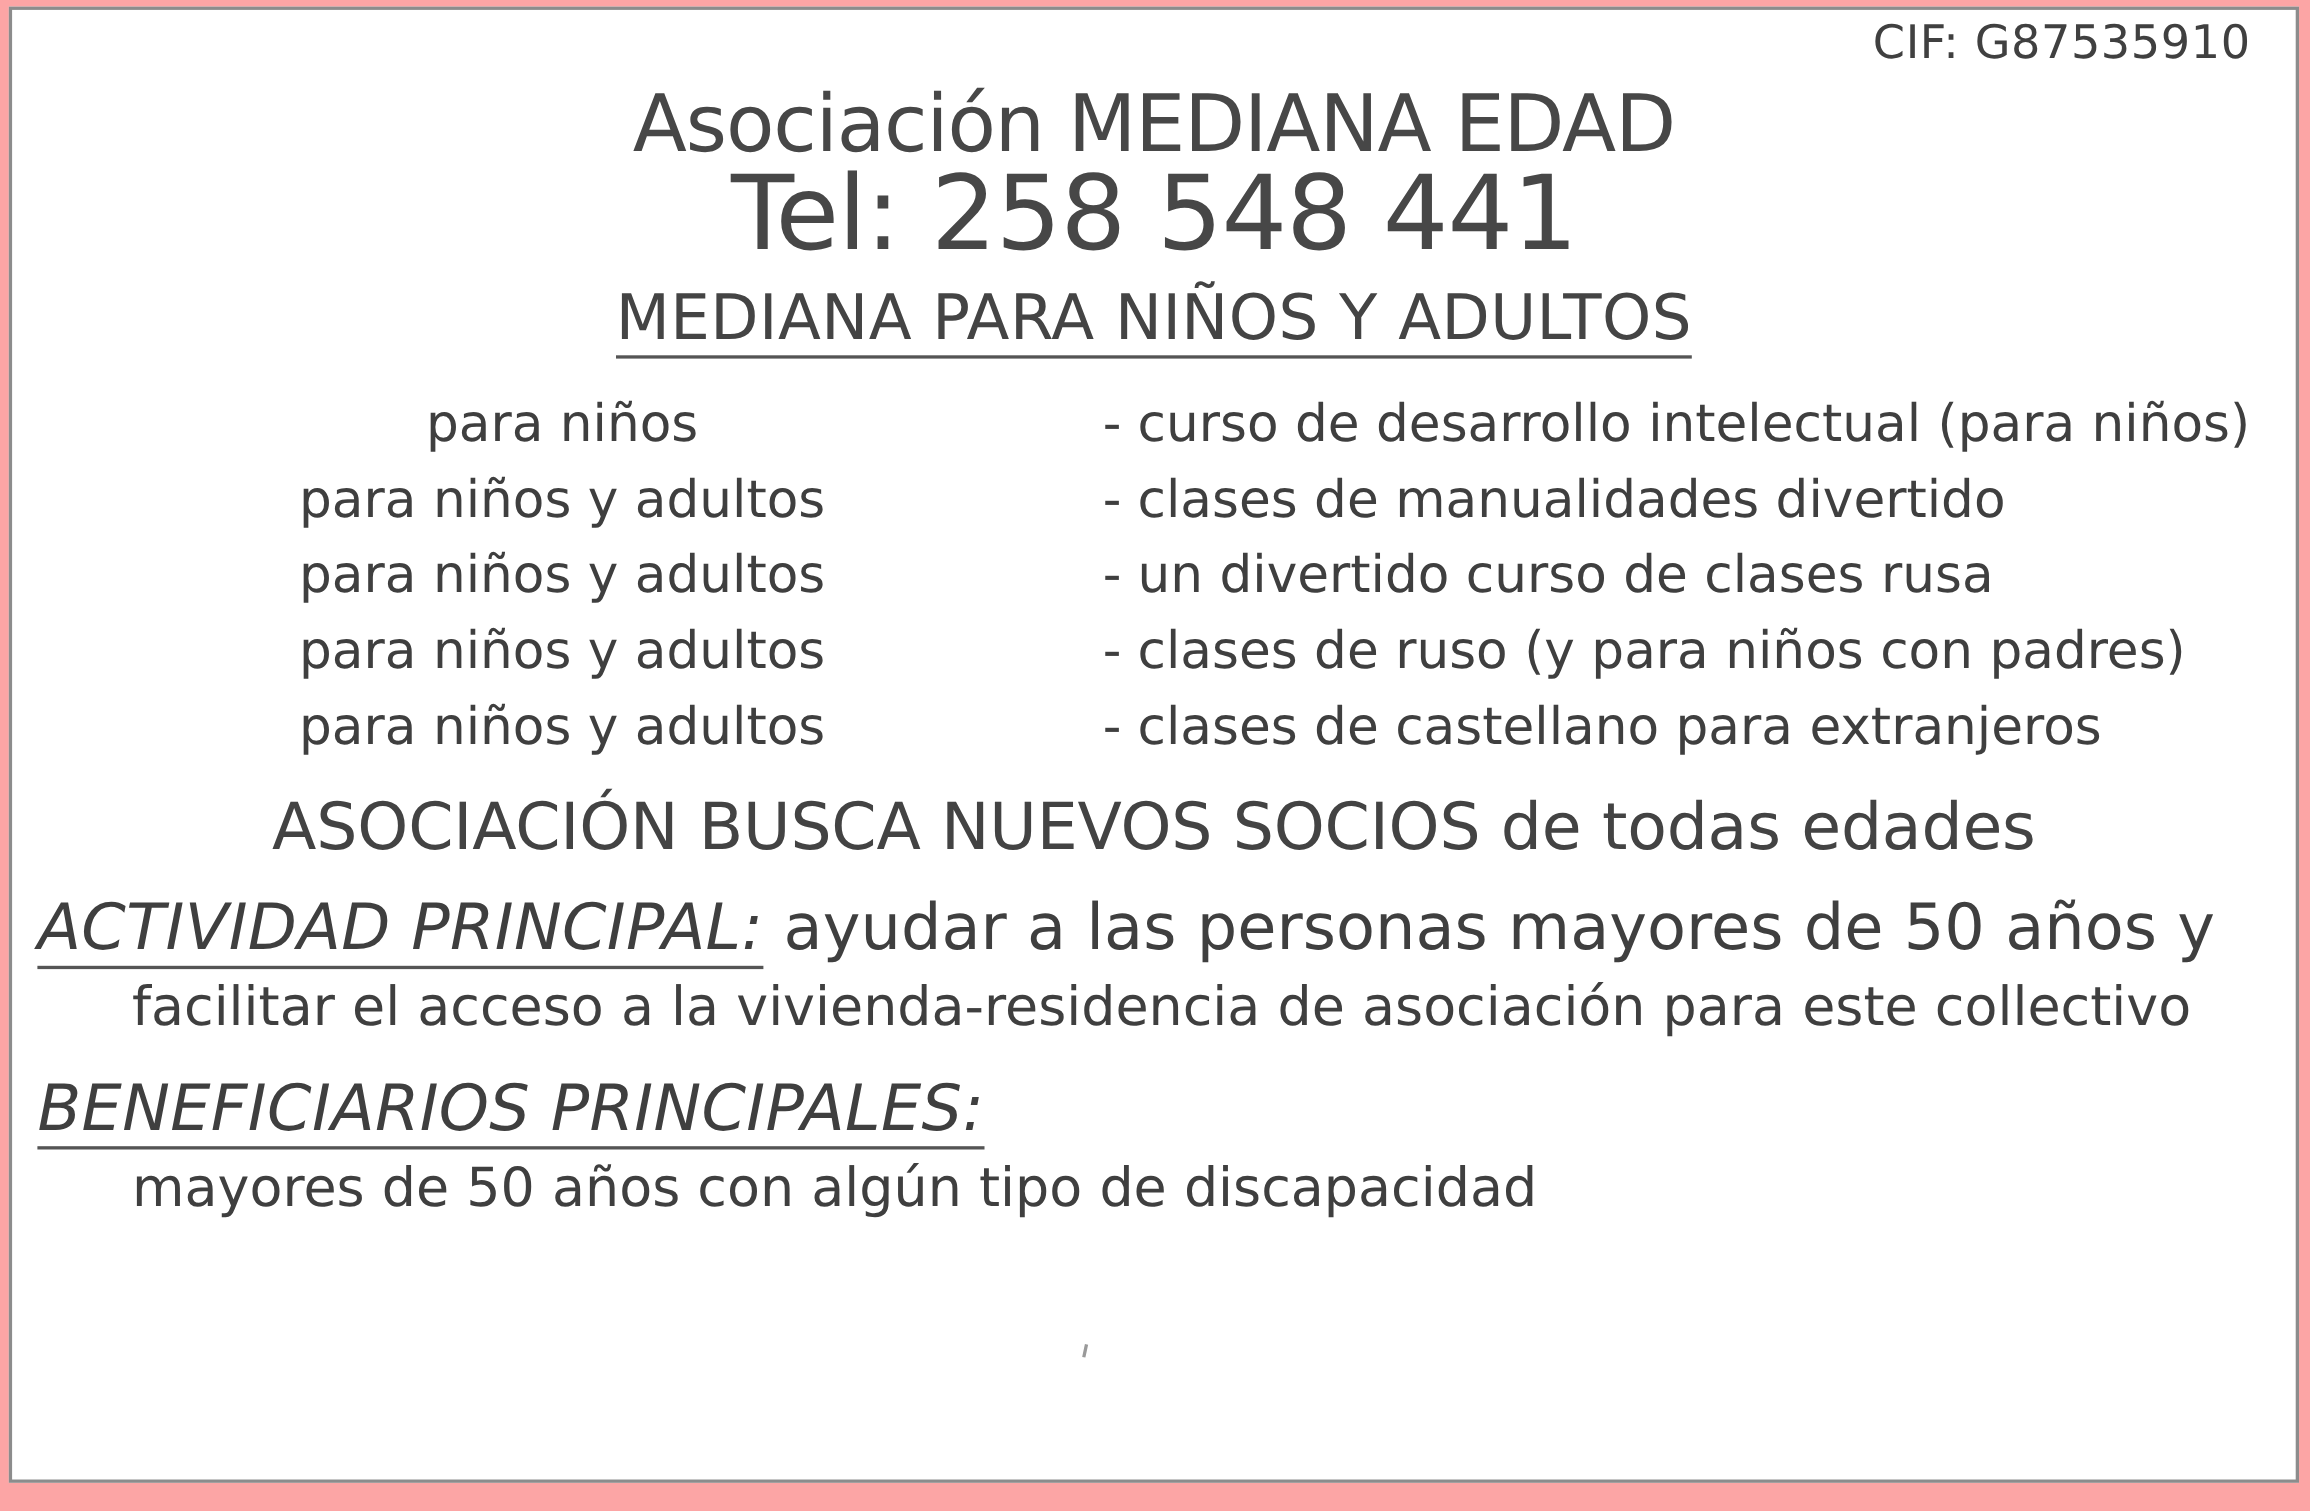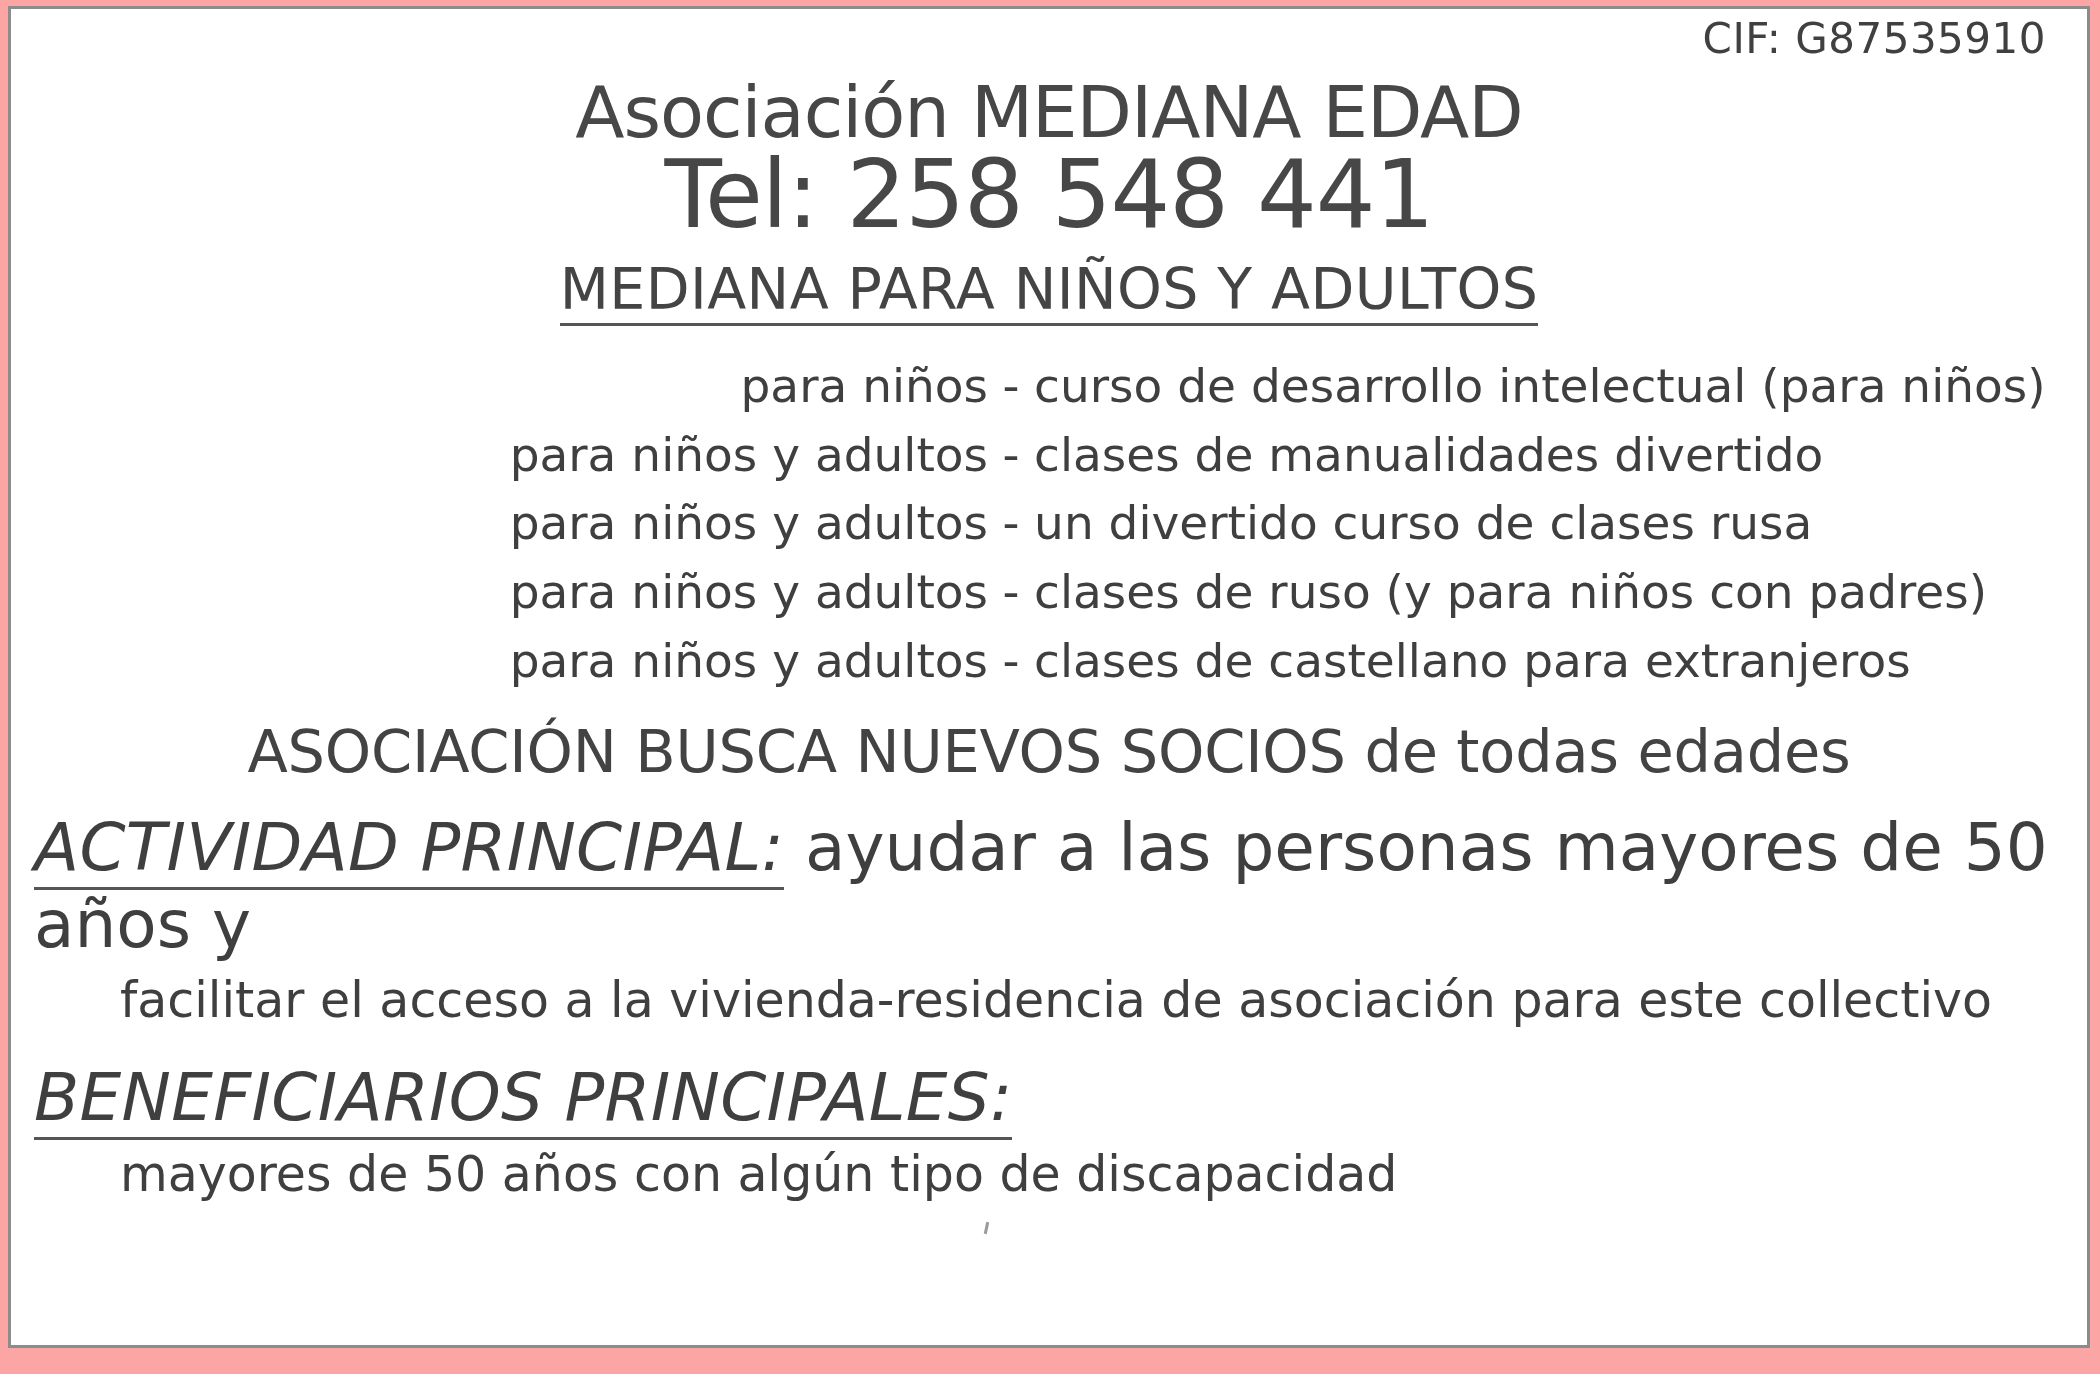--- a/index.html
+++ b/index.html
@@ -92,21 +92,21 @@
     border-collapse: collapse;
   }
   .services tr td {
     font-size: 47px;
     line-height: 1.08;
     color: #3f3f3f;
     padding: 9px 0;
     vertical-align: baseline;
   }
   .services td.who {
-    text-align: right;
+    text-align: center;
     width: 47%;
     padding-right: 0;
     white-space: nowrap;
   }
   .services td.dash {
     width: 46px;
     text-align: center;
     white-space: nowrap;
   }
   .services td.what {
@@ -121,21 +121,21 @@
     color: #434343;
     margin-top: 24px;
     line-height: 1.1;
     letter-spacing: -0.2px;
   }
 
   .block {
     margin-top: 26px;
   }
   .block .lead {
-    font-size: 66px;
+    font-size: 58px;
     line-height: 1.16;
     color: #3f3f3f;
   }
   .lbl {
     font-style: italic;
     border-bottom: 3px solid #555;
     padding-bottom: 1px;
     letter-spacing: 0.3px;
   }
   .indent {

